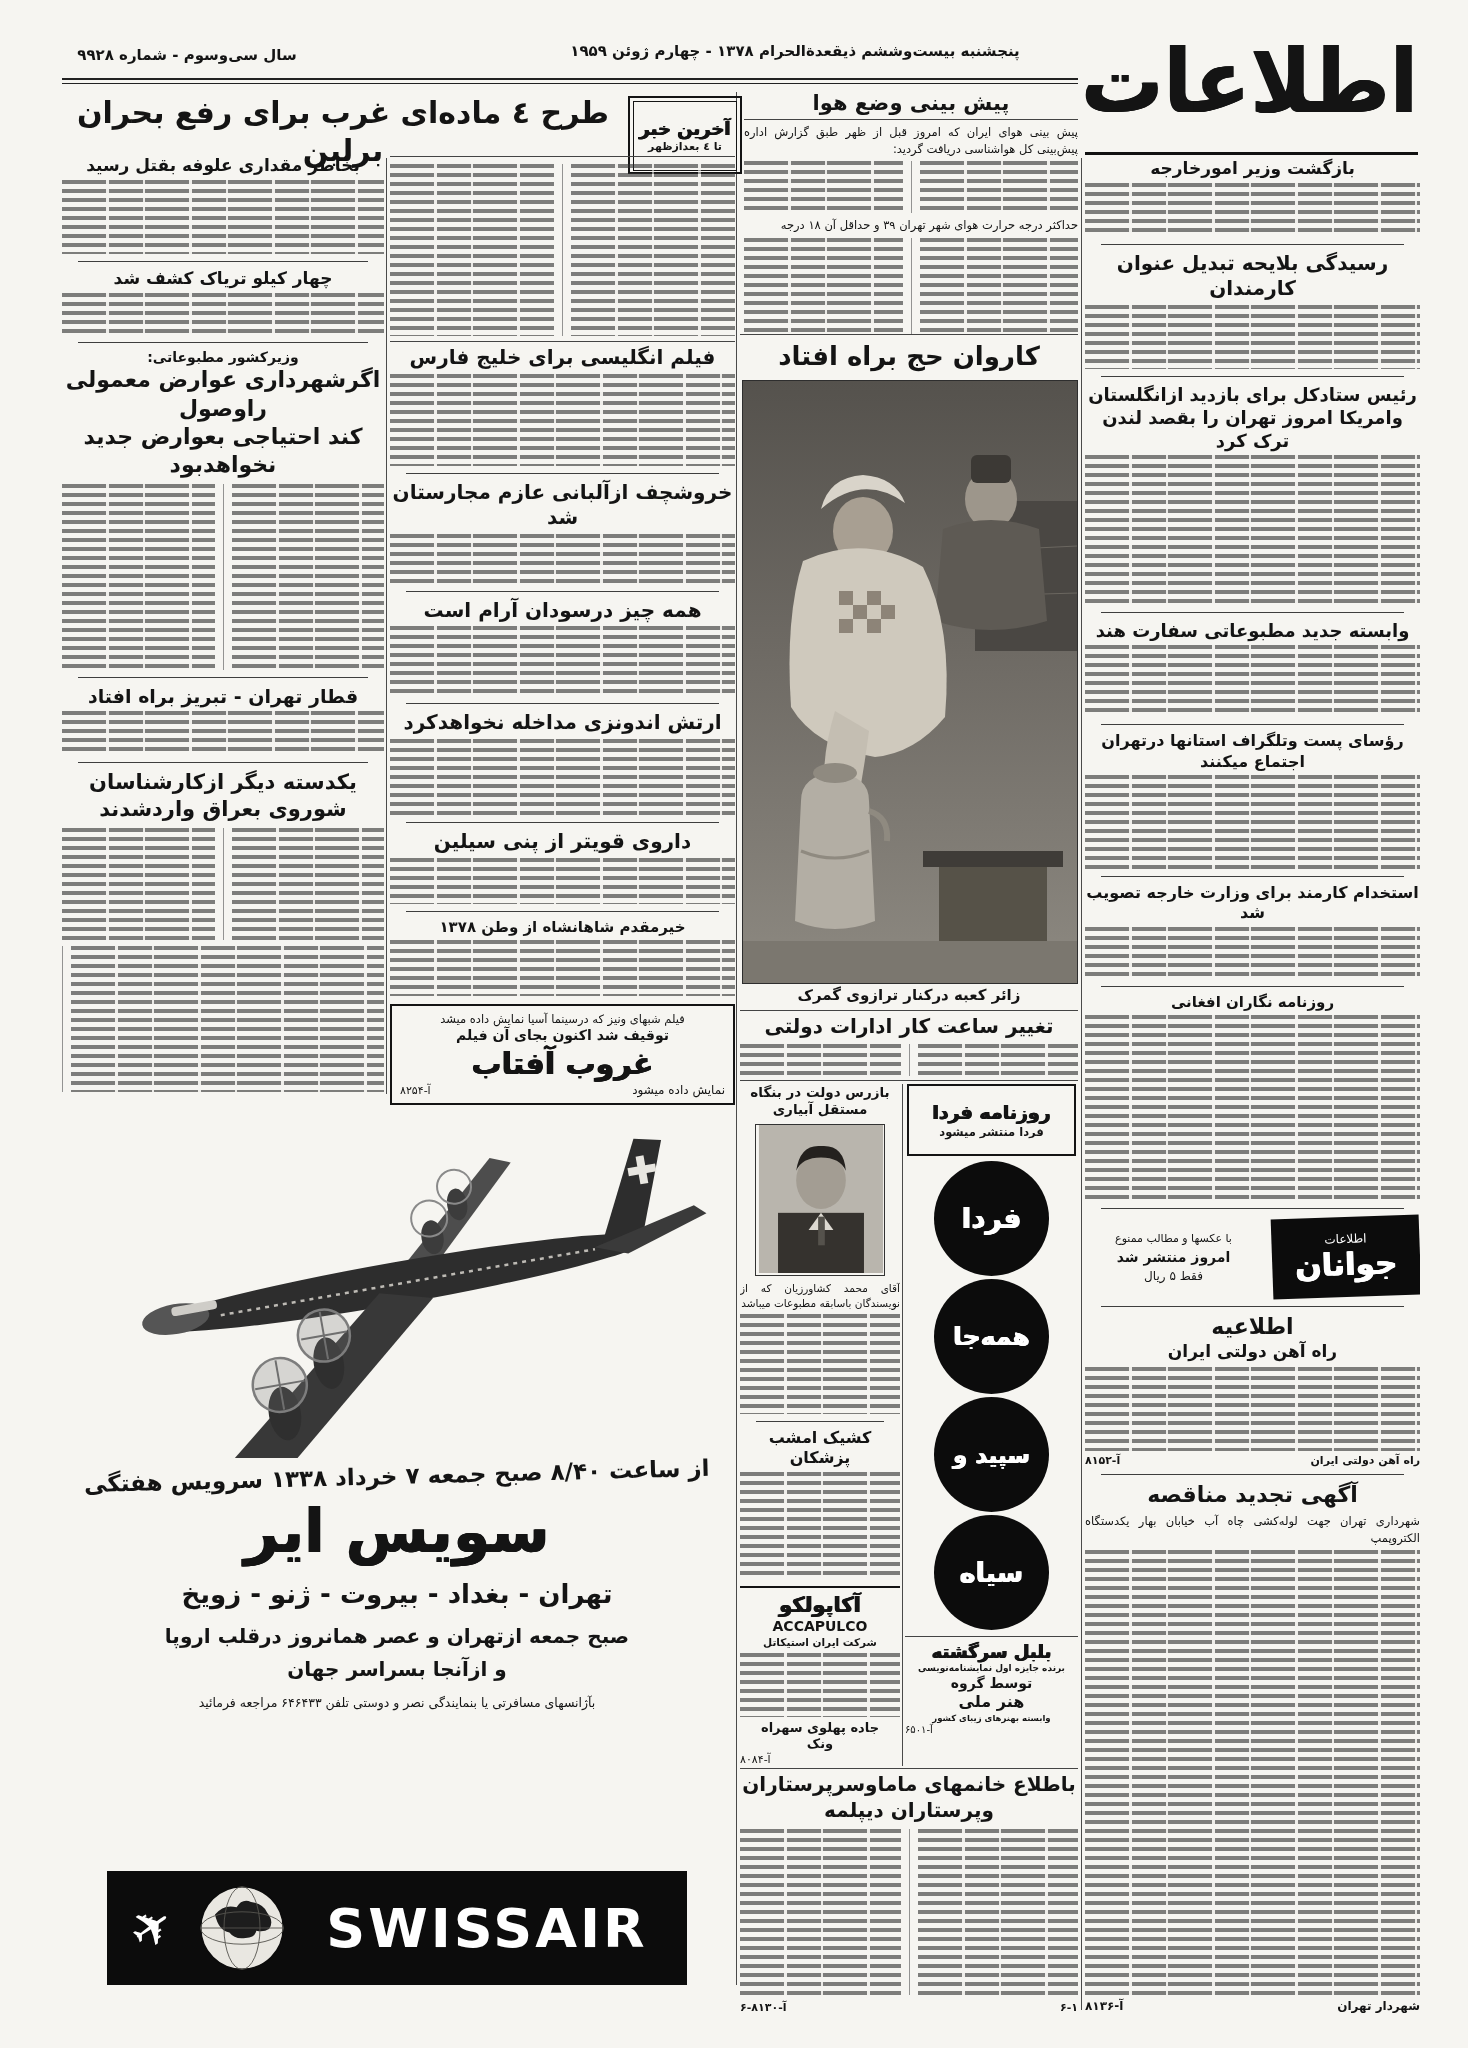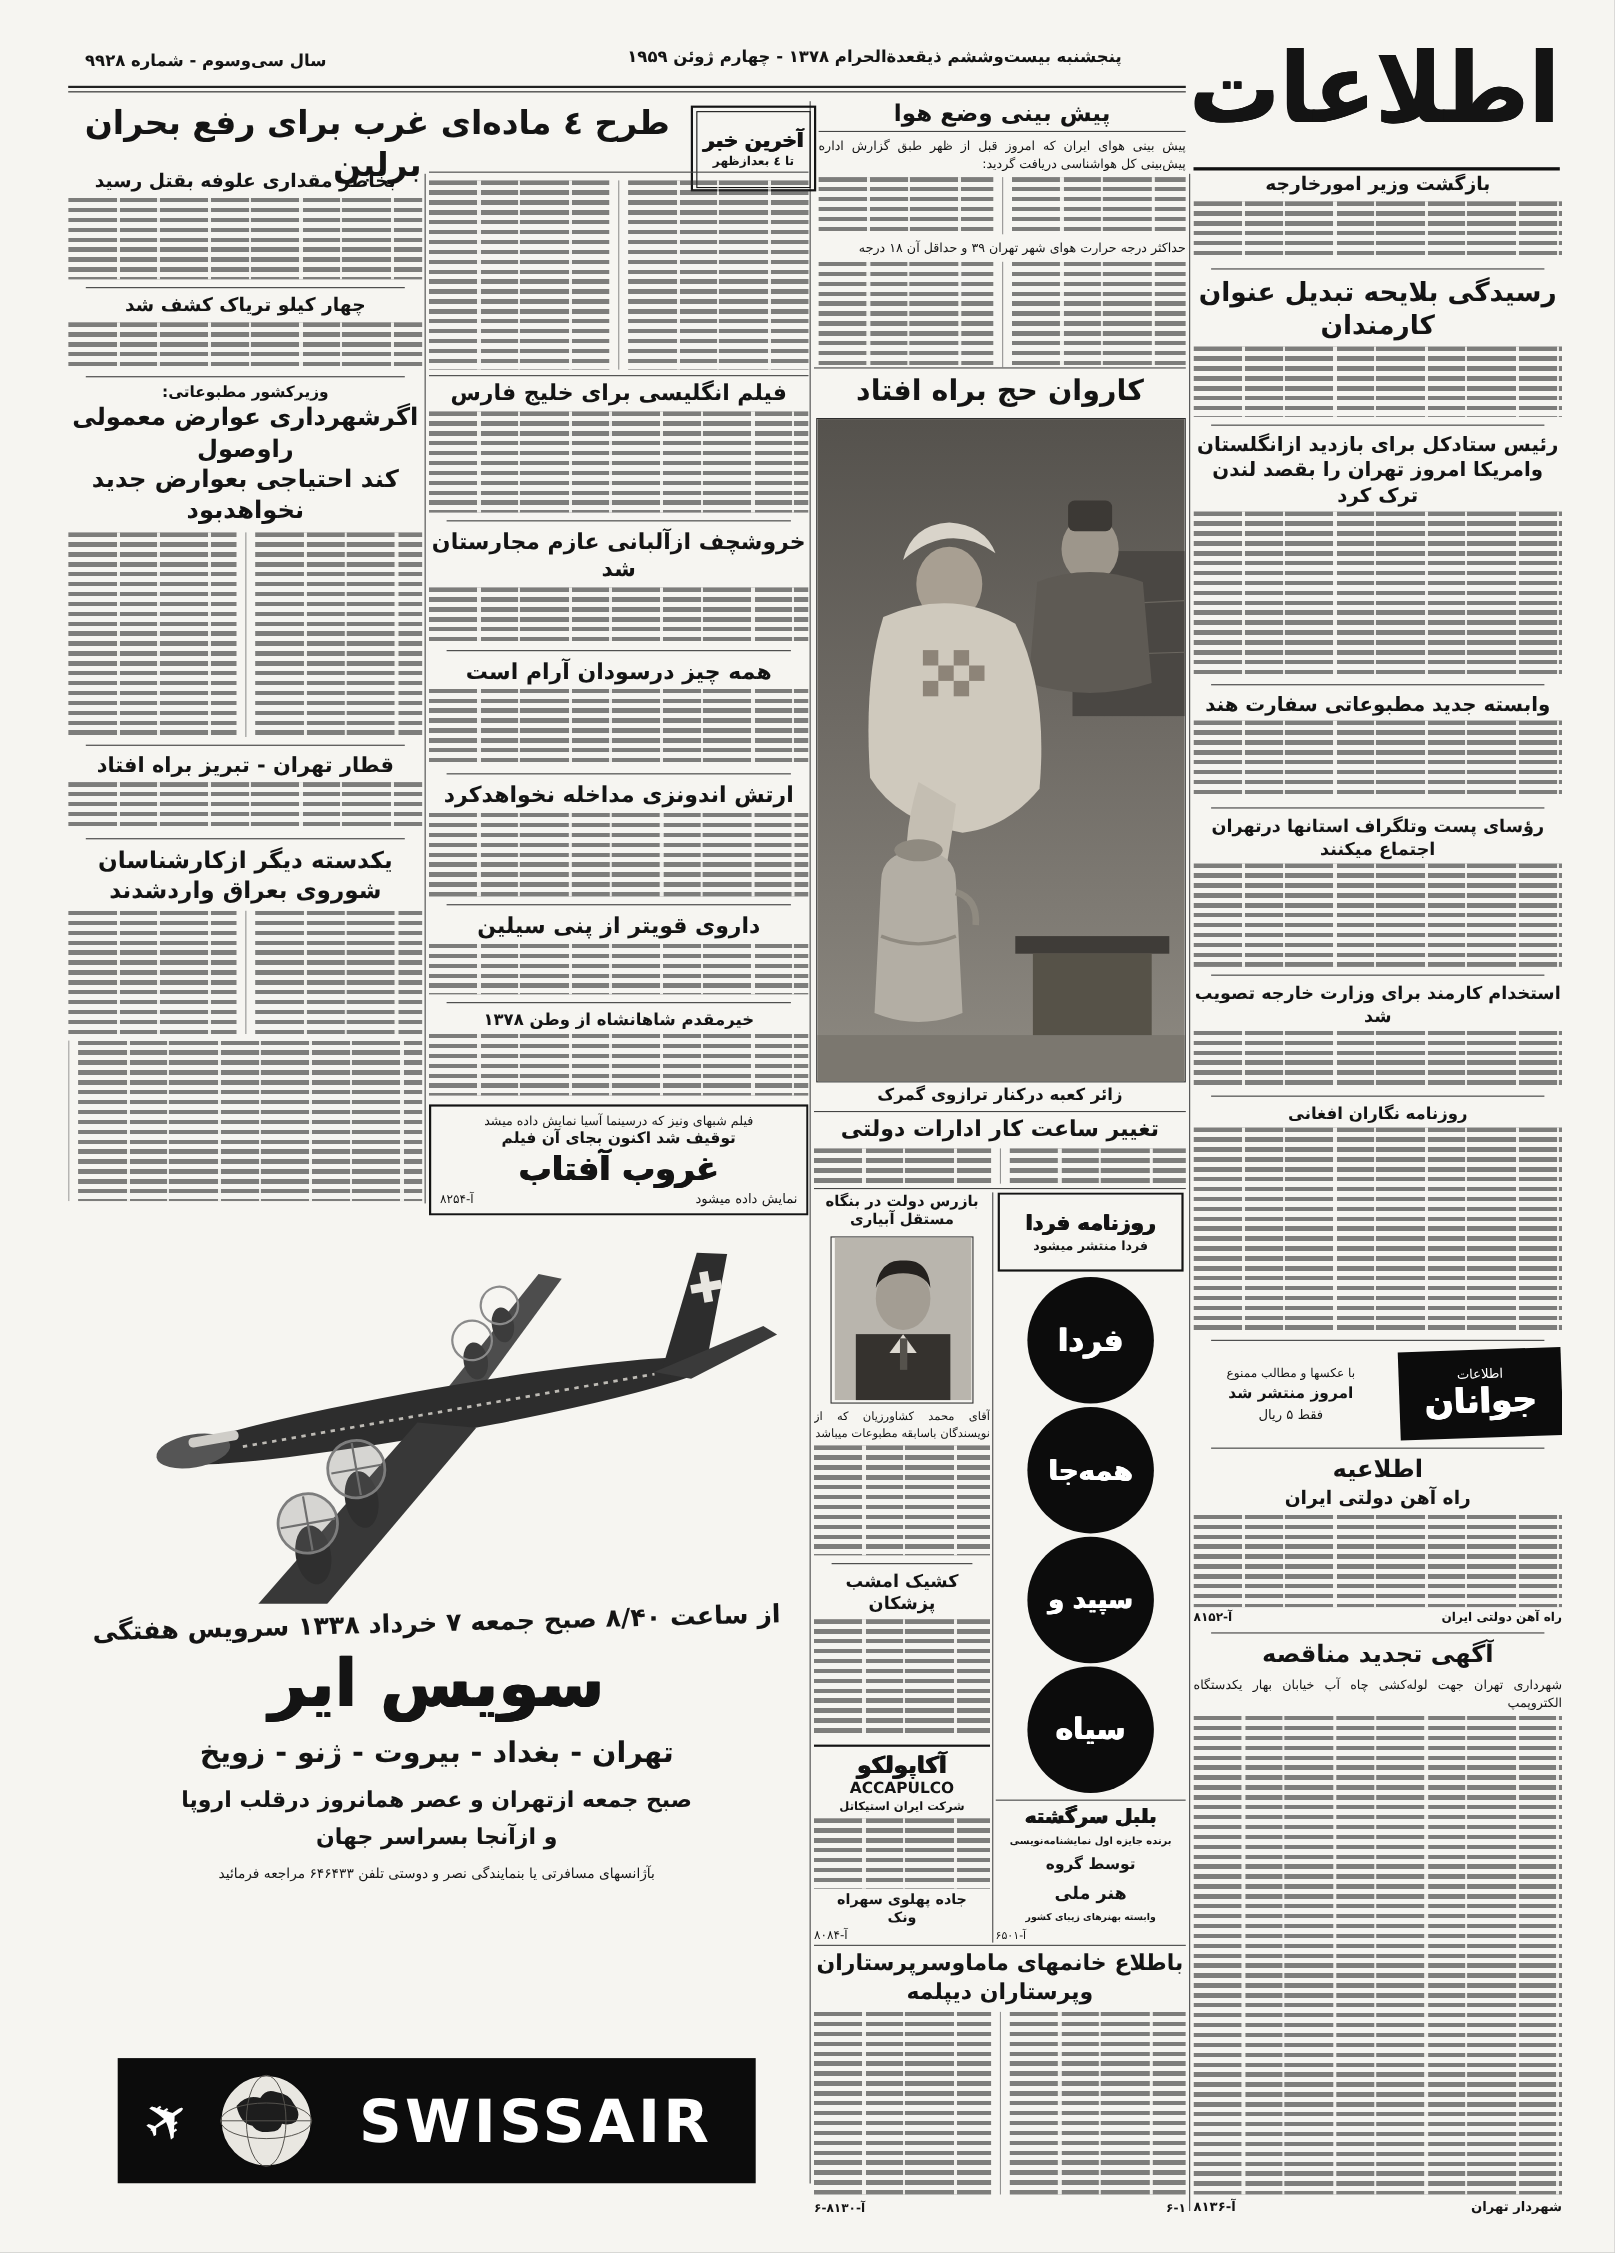--- a/index.html
+++ b/index.html
@@ -159,21 +159,21 @@
 
   <div class="colflex" style="left:905px;top:1084px;width:173px;height:682px;align-items:center">
     <div class="boxed" style="width:165px;height:68px;display:flex;flex-direction:column;align-items:center;justify-content:center;flex:none">
       <div class="hc fat" style="font-size:19px">روزنامه فردا</div>
       <div class="hc" style="font-size:11.5px">فردا منتشر میشود</div>
     </div>
     <div class="circle fat" style="width:115px;height:115px;font-size:28px;margin-top:5px">فردا</div>
     <div class="circle fat" style="width:115px;height:115px;font-size:25px;margin-top:3px">همه‌جا</div>
     <div class="circle fat" style="width:115px;height:115px;font-size:23px;margin-top:3px">سپید و</div>
     <div class="circle fat" style="width:115px;height:115px;font-size:27px;margin-top:3px">سیاه</div>
-    <div style="border-top:1px solid #444;margin-top:6px;padding-top:3px;width:100%;flex:1;display:flex;flex-direction:column;justify-content:space-between">
+    <div style="border-top:1px solid #444;margin-top:6px;padding-top:3px;width:100%;flex:1;display:flex;flex-direction:column;justify-content:flex-start">
       <div class="hc fat" style="font-size:18px">بلبل سرگشته</div>
       <div class="hc" style="font-size:9px">برنده جایزه اول نمایشنامه‌نویسی</div>
       <div class="hc" style="font-size:14px">توسط گروه</div>
       <div class="hc" style="font-size:16px">هنر ملی</div>
       <div class="hc" style="font-size:8.5px">وابسته بهنرهای زیبای کشور</div>
       <div class="code" style="font-size:10px">آ-۶۵۰۱</div>
     </div>
   </div>
 
   <div class="abs" style="left:740px;top:1768px;width:338px;border-top:1px solid #444"></div>
@@ -295,21 +295,21 @@
         <line x1="4" y1="50" x2="96" y2="50" stroke="#55534e"></line>
       </svg>
       <div style="flex:1;text-align:center;font-size:54px;font-weight:bold;color:#fff;letter-spacing:3px">SWISSAIR</div>
     </div>
   </div>
 
   <div class="colflex" style="left:1085px;top:158px;width:335px;height:1855px">
     <div class="hc" style="font-size:17px">بازگشت وزیر امورخارجه</div>
     <div class="sim" style="height:54px;margin-top:3px"></div>
     <div class="sep"></div>
-    <div class="hc" style="font-size:24px">رسیدگی بلایحه تبدیل عنوان کارمندان</div>
+    <div class="hc" style="font-size:20px">رسیدگی بلایحه تبدیل عنوان کارمندان</div>
     <div class="sim" style="height:64px;margin-top:3px"></div>
     <div class="sep"></div>
     <div class="hc" style="font-size:18px">رئیس ستادکل برای بازدید ازانگلستان وامریکا امروز تهران را بقصد لندن ترک کرد</div>
     <div class="sim" style="height:150px;margin-top:3px"></div>
     <div class="sep"></div>
     <div class="hc" style="font-size:18px">وابسته جدید مطبوعاتی سفارت هند</div>
     <div class="sim" style="height:72px;margin-top:3px"></div>
     <div class="sep"></div>
     <div class="hc" style="font-size:16px">رؤسای پست وتلگراف استانها درتهران اجتماع میکنند</div>
     <div class="sim" style="height:94px;margin-top:3px"></div>

